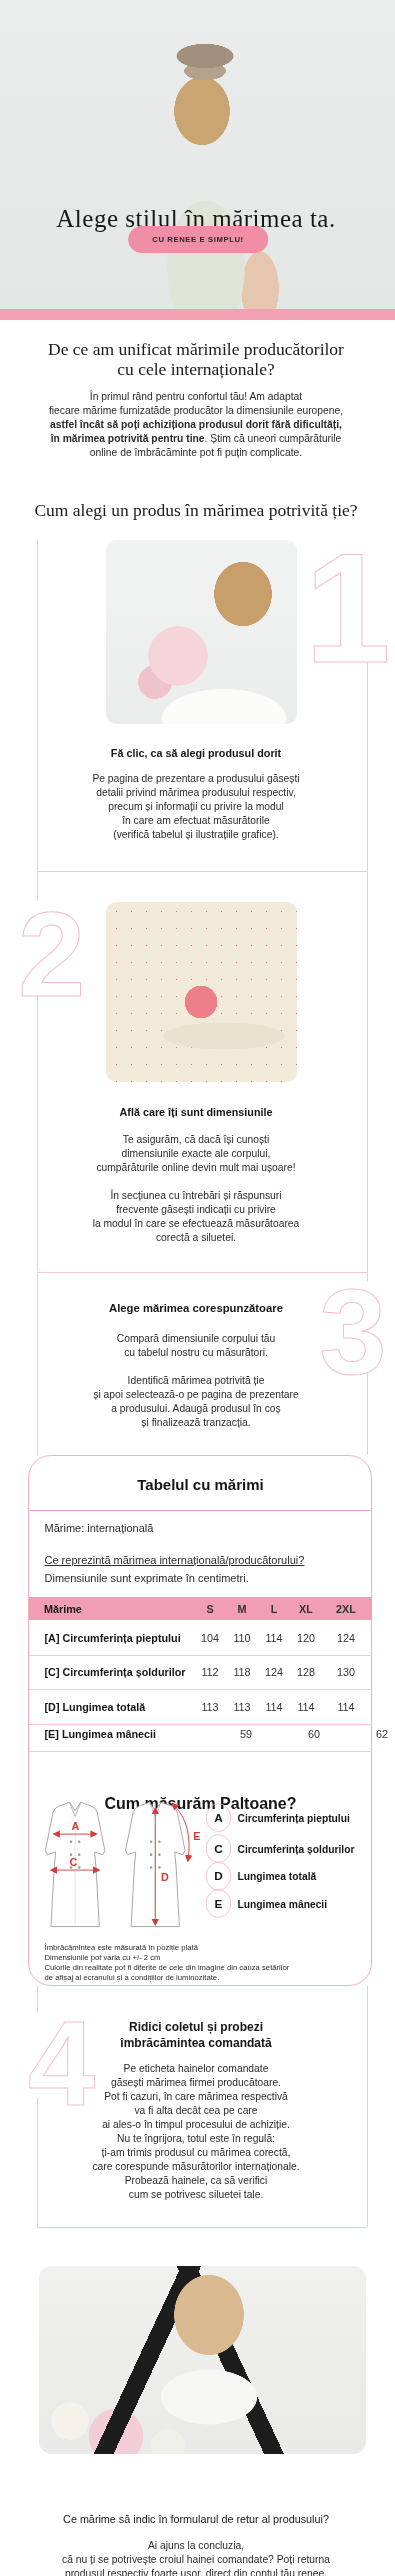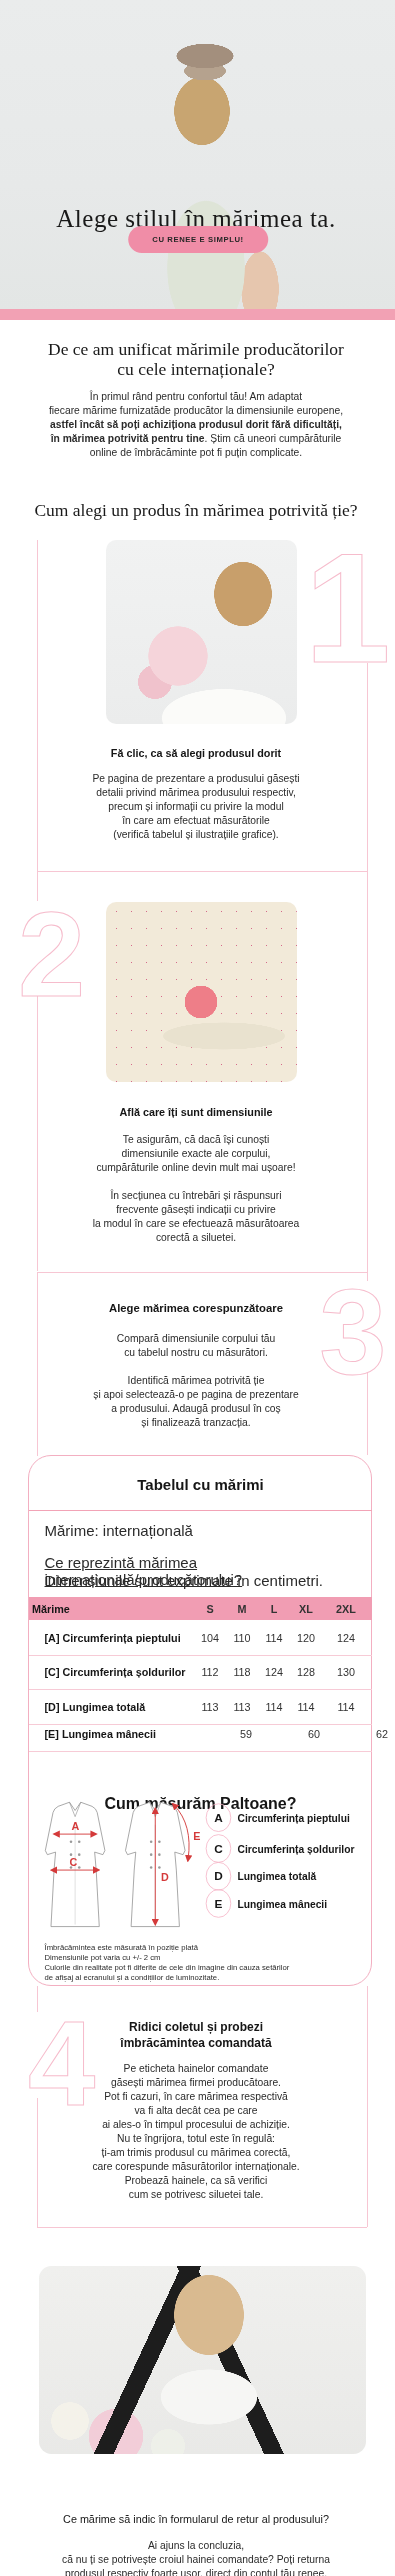--- a/index.html
+++ b/index.html
@@ -61,24 +61,24 @@
       radial-gradient(circle 45px at 77px 170px,#f2cdd8 60%,rgba(0,0,0,0) 61%),
       radial-gradient(circle 31px at 31px 155px,#f4f2ea 60%,rgba(0,0,0,0) 61%),
       radial-gradient(circle 28px at 129px 180px,#eef0e9 60%,rgba(0,0,0,0) 61%),
       linear-gradient(180deg,#f0f0ee,#e9e9e7);}
   
   .panel{top:1455px;left:28px;width:344px;height:531px;border:0.5px solid #f3afc1;
          border-radius:23px;background:#fff;box-sizing:border-box;}
   .panel .inner-abs{position:absolute;}
   .t-title{left:0;width:343px;text-align:center;font-size:15px;font-weight:700;color:#161616;}
   .t-sep{left:0;width:343px;height:0.5px;background:#f2a3b6;}
-  .meta{left:15.5px;font-size:15px;color:#2b2b2b;}
+  .meta{left:15.5px;font-size:11px;color:#2b2b2b;}
   .grid-row{display:grid;grid-template-columns:165px 32px 32px 32px 32px 48px;align-items:center;}
   .th{left:0;width:343px;height:23px;background:#f19db3;color:#161616;font-weight:700;font-size:10.8px;}
-  .th .lbl{padding-left:3px;}
+  .th .lbl{padding-left:15px;}
   .tr{left:0;width:343px;height:35px;border-bottom:0.5px solid #f7cbd6;font-size:10.8px;}
   .tr .lbl{padding-left:15.5px;font-weight:700;color:#161616;}
   .cell{text-align:center;color:#333;}
   .notes{left:15.5px;width:309px;font-size:7.7px;line-height:10px;color:#2b2b2b;text-align:left;}
   .faq-h{font-size:17.5px;line-height:20.6px;}
   .intro-h{font-size:17.5px;line-height:20.6px;}
 </style>
 </head>
 <body>
 

